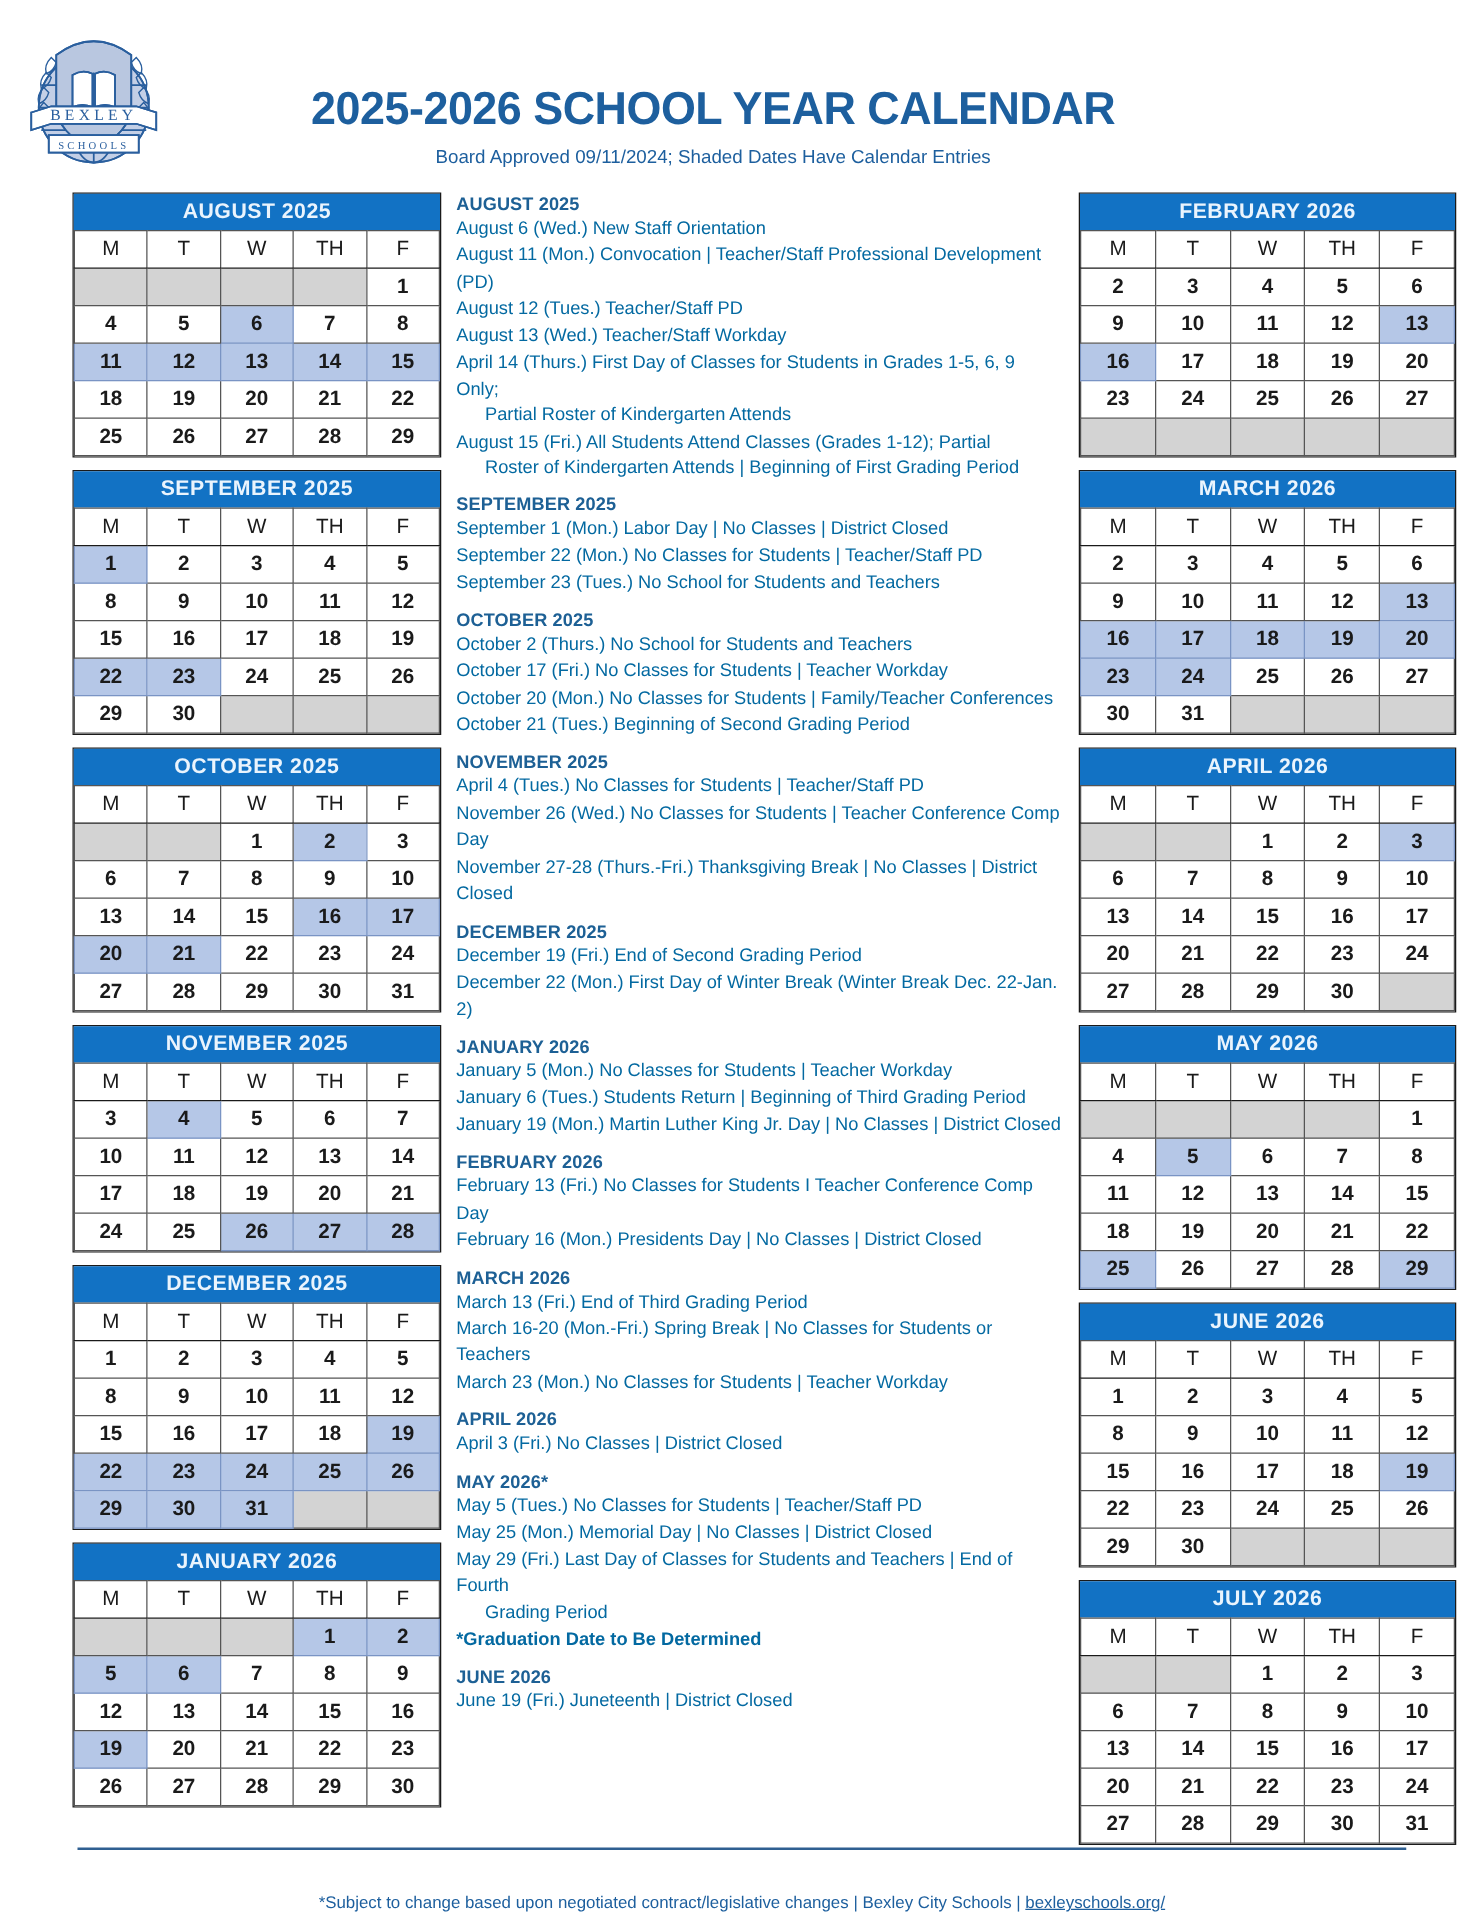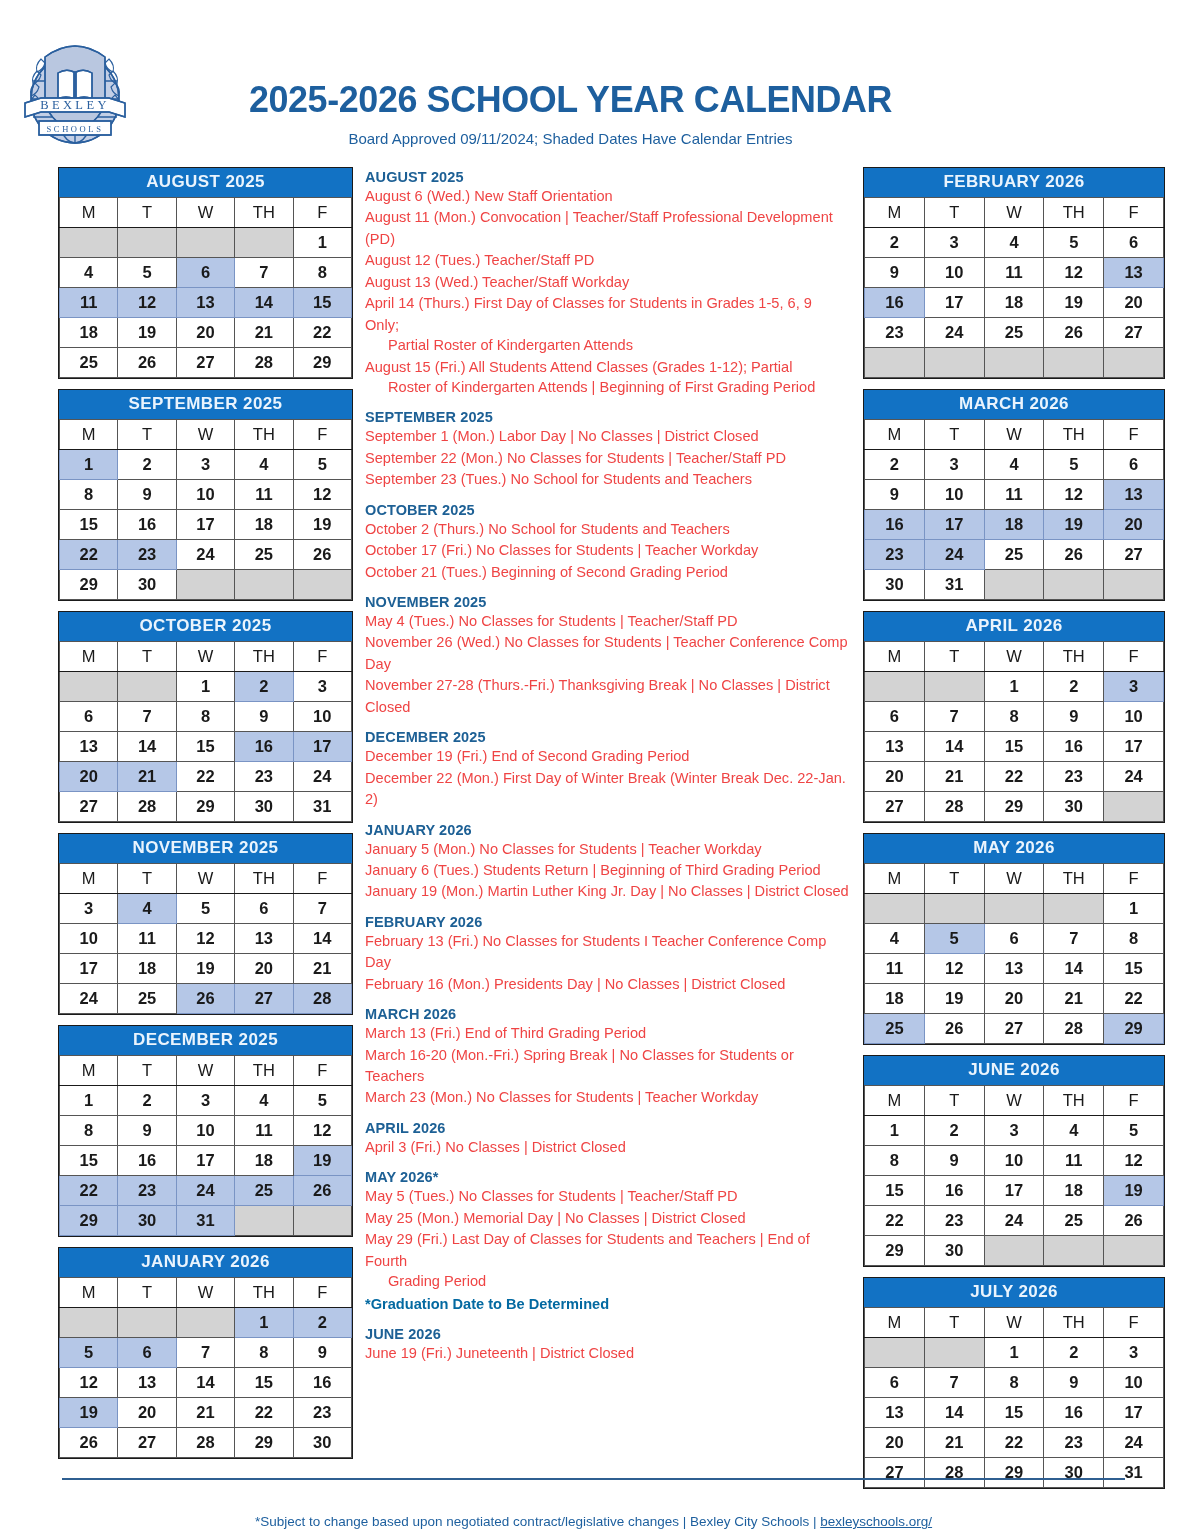--- a/index.html
+++ b/index.html
@@ -14,21 +14,20 @@
     color: #3b3b3b;
     position: relative;
     overflow: hidden;
   }
 
   
   .header {
     display: flex;
     align-items: flex-start;
     padding: 18px 16px 0 0;
-    margin-top: 13px;
   }
   .logo-wrap {
     width: 150px;
     display: flex;
     justify-content: center;
     padding-top: 6px;
   }
   .logo {
     width: 128px;
     height: 118px;
@@ -118,21 +117,21 @@
     margin: 0 0 1px 0;
     font-size: 14.5px;
     font-weight: bold;
     color: #1d6095;
     letter-spacing: 0.1px;
   }
   .notes p {
     margin: 0;
     font-size: 14.6px;
     line-height: 1.47;
-    color: #ef4444;
+    color: #0369a1;
   }
   .notes p.ind { padding-left: 23px; margin-top: -1px; }
   .notes p.note-bold {
     font-weight: bold;
     color: #0369a1;
     margin-top: 1px;
   }
 
   
   .footer {
@@ -522,25 +521,26 @@
         <div class="grp">
           <h3>SEPTEMBER 2025</h3>
           <p class="">September 1 (Mon.) Labor Day | No Classes | District Closed</p>
           <p class="">September 22 (Mon.) No Classes for Students | Teacher/Staff PD</p>
           <p class="">September 23 (Tues.) No School for Students and Teachers</p>
         </div>
         <div class="grp">
           <h3>OCTOBER 2025</h3>
           <p class="">October 2 (Thurs.) No School for Students and Teachers</p>
           <p class="">October 17 (Fri.) No Classes for Students | Teacher Workday</p>
+          <p class="">October 20 (Mon.) No Classes for Students | Family/Teacher Conferences</p>
           <p class="">October 21 (Tues.) Beginning of Second Grading Period</p>
         </div>
         <div class="grp">
           <h3>NOVEMBER 2025</h3>
-          <p class="">May 4 (Tues.) No Classes for Students | Teacher/Staff PD</p>
+          <p class="">April 4 (Tues.) No Classes for Students | Teacher/Staff PD</p>
           <p class="">November 26 (Wed.) No Classes for Students | Teacher Conference Comp Day</p>
           <p class="">November 27-28 (Thurs.-Fri.) Thanksgiving Break | No Classes | District Closed</p>
         </div>
         <div class="grp">
           <h3>DECEMBER 2025</h3>
           <p class="">December 19 (Fri.) End of Second Grading Period</p>
           <p class="">December 22 (Mon.) First Day of Winter Break (Winter Break Dec. 22-Jan. 2)</p>
         </div>
         <div class="grp">
           <h3>JANUARY 2026</h3>

